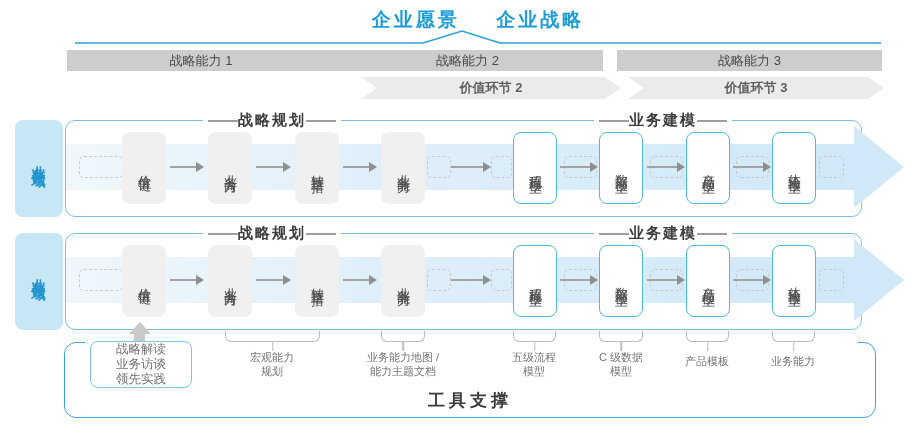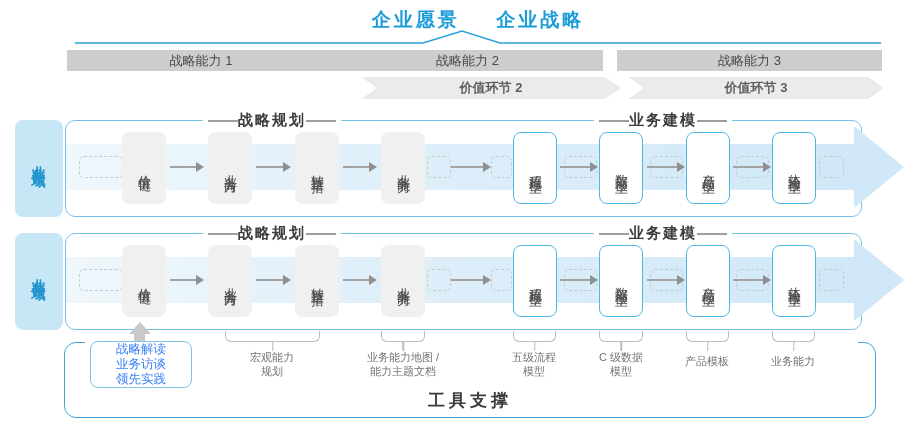--- a/index.html
+++ b/index.html
@@ -68,21 +68,21 @@
        border-left:1.5px solid #bcbcbc;border-right:1.5px solid #bcbcbc;border-bottom:1.5px solid #bcbcbc;
        border-radius:0 0 6px 6px;z-index:2;}
   .brk::after{content:'';position:absolute;left:50%;bottom:-10px;width:1.5px;height:10px;
               background:#bcbcbc;transform:translateX(-50%);}
   .albl{position:absolute;top:350px;transform:translateX(-50%);text-align:center;
         font-size:11px;color:#737373;line-height:1.3;white-space:nowrap;z-index:3;}
   .albl span{display:block;}
 
   .ibox{position:absolute;left:90px;top:341px;width:102px;height:47px;box-sizing:border-box;
         background:#fff;border:1.2px solid #7ec5e8;border-radius:8px;display:flex;flex-direction:column;
-        align-items:center;justify-content:center;font-size:12.5px;line-height:1.2;color:#3b82f6;z-index:4;}
+        align-items:center;justify-content:center;font-size:12.5px;line-height:1.2;color:#737373;z-index:4;}
 
   
   .uah{position:absolute;left:129px;top:322px;width:0;height:0;z-index:4;
        border-left:11px solid transparent;border-right:11px solid transparent;border-bottom:12px solid #c9c9c9;}
   .uas{position:absolute;left:134px;top:333px;width:11px;height:9px;background:#c9c9c9;z-index:4;}
 </style>
 </head>
 <body>
 
 <div class="canvas">

